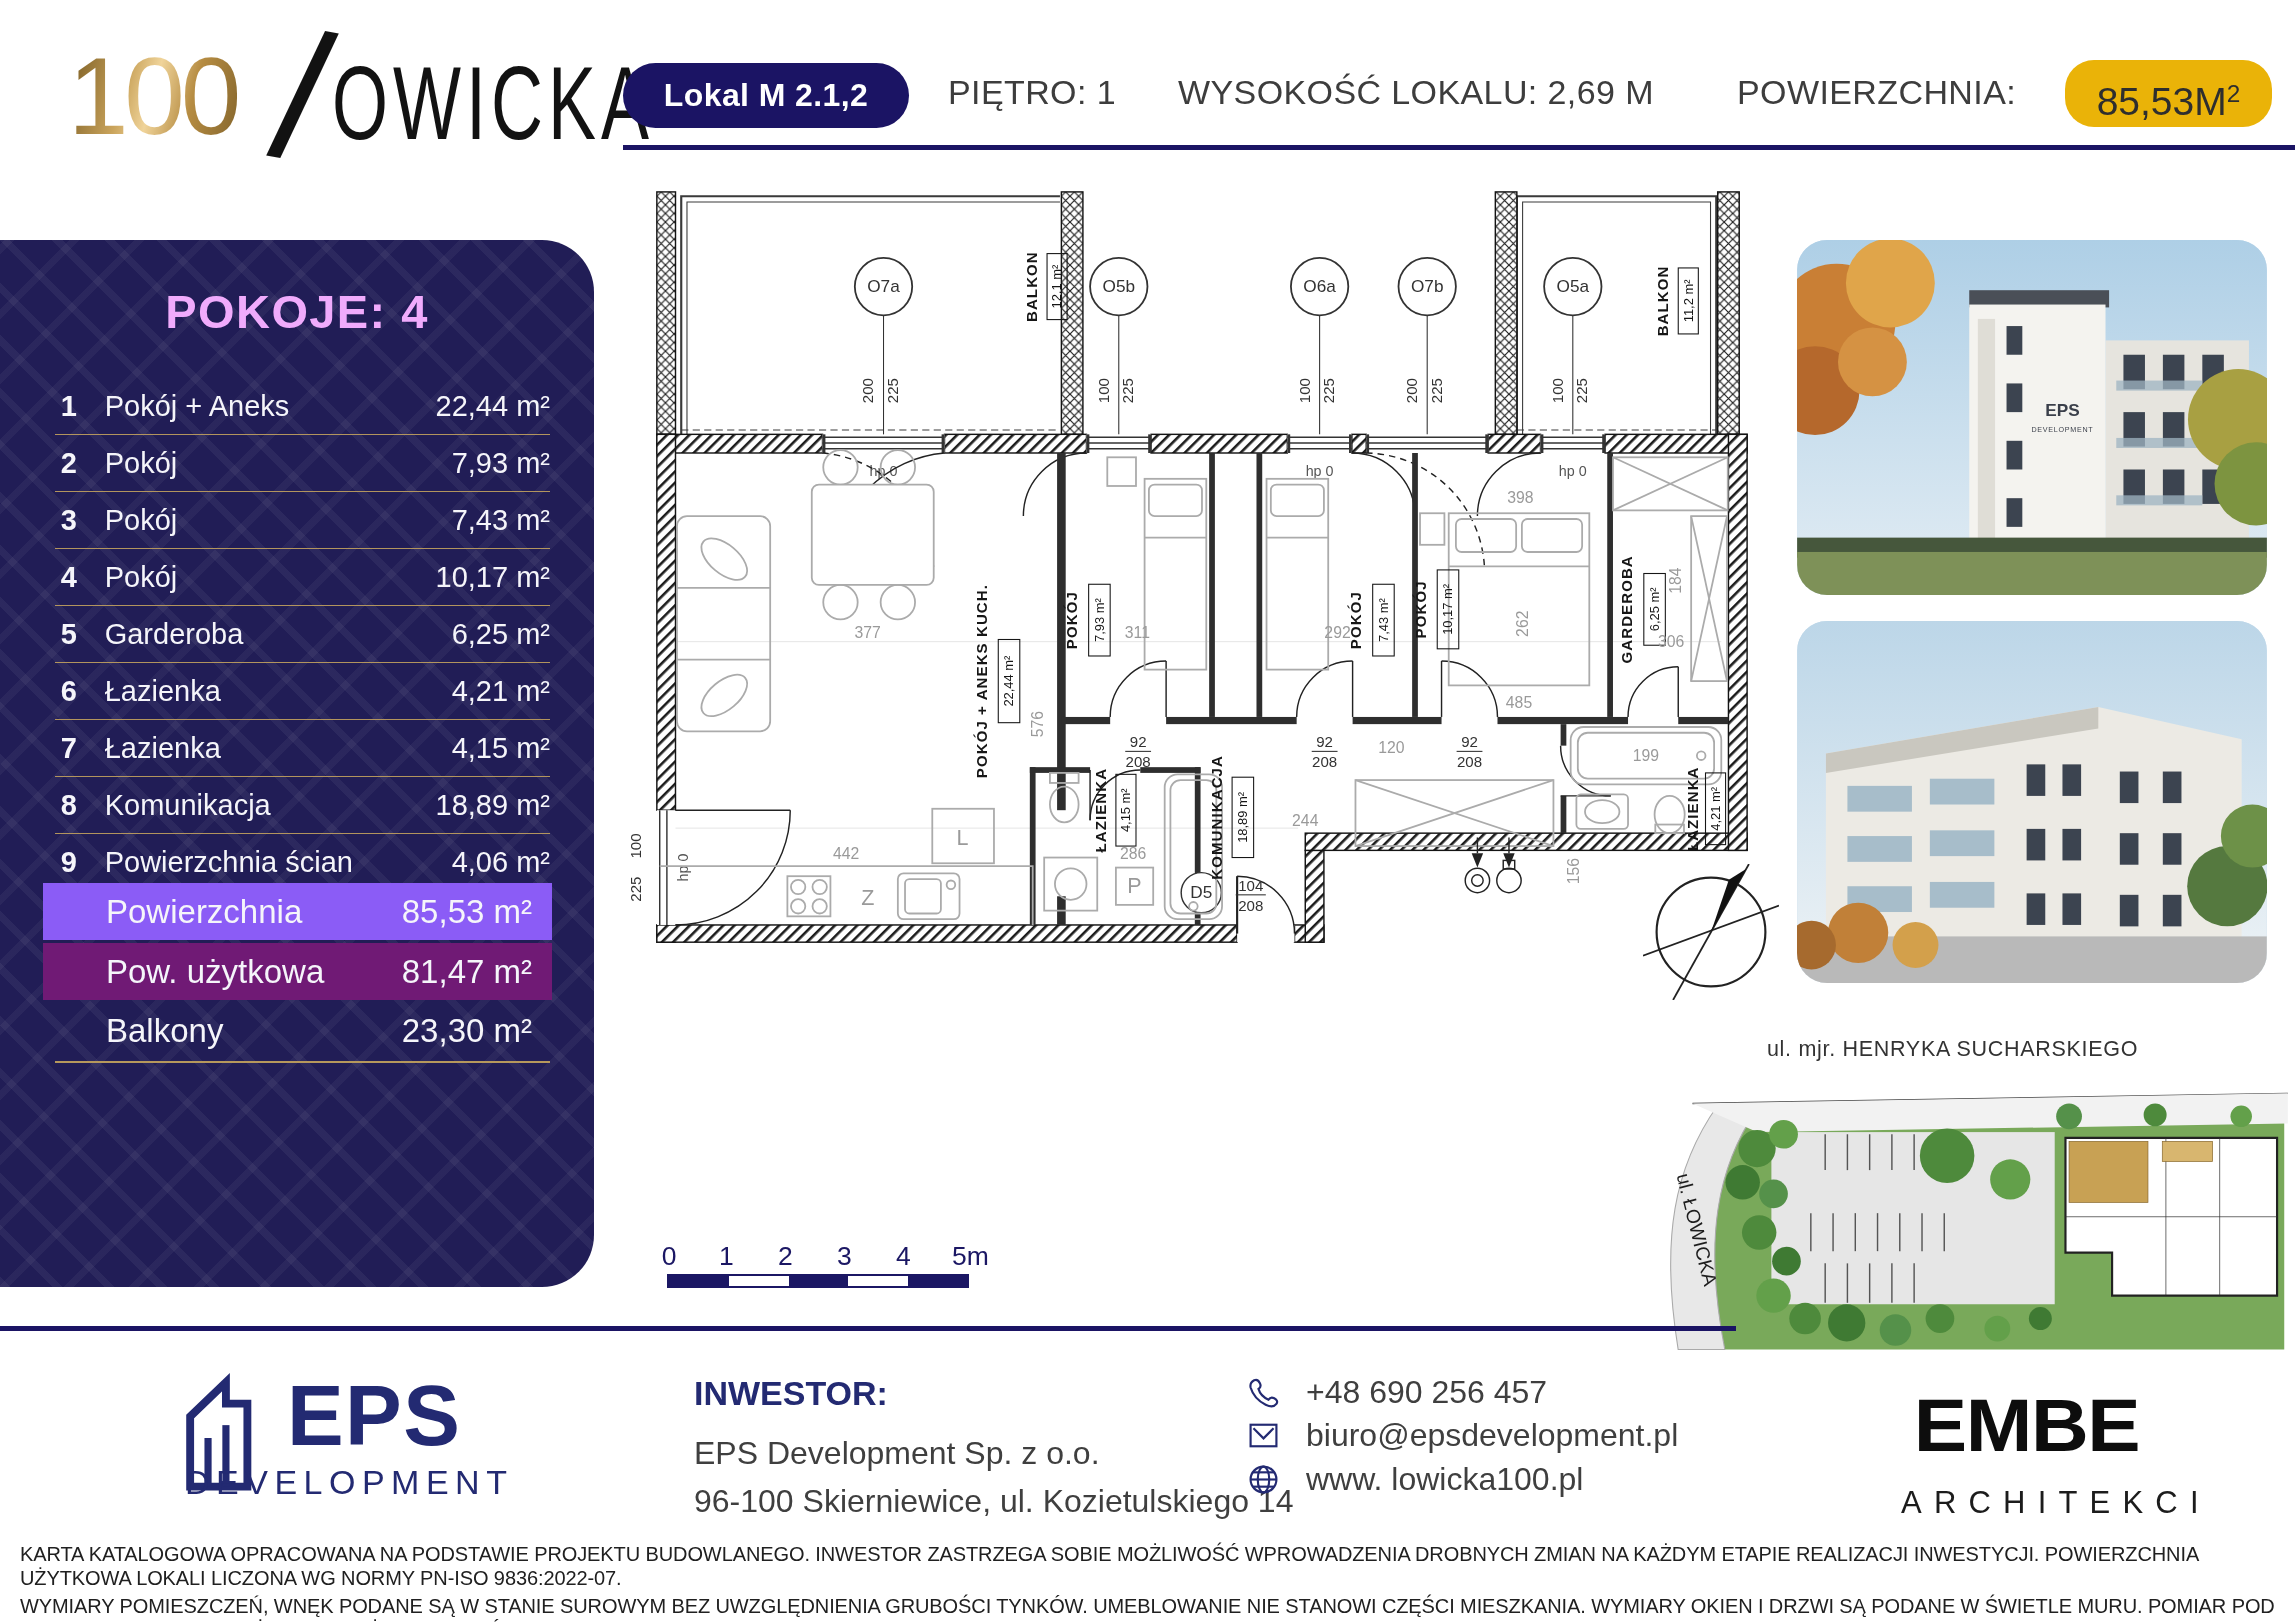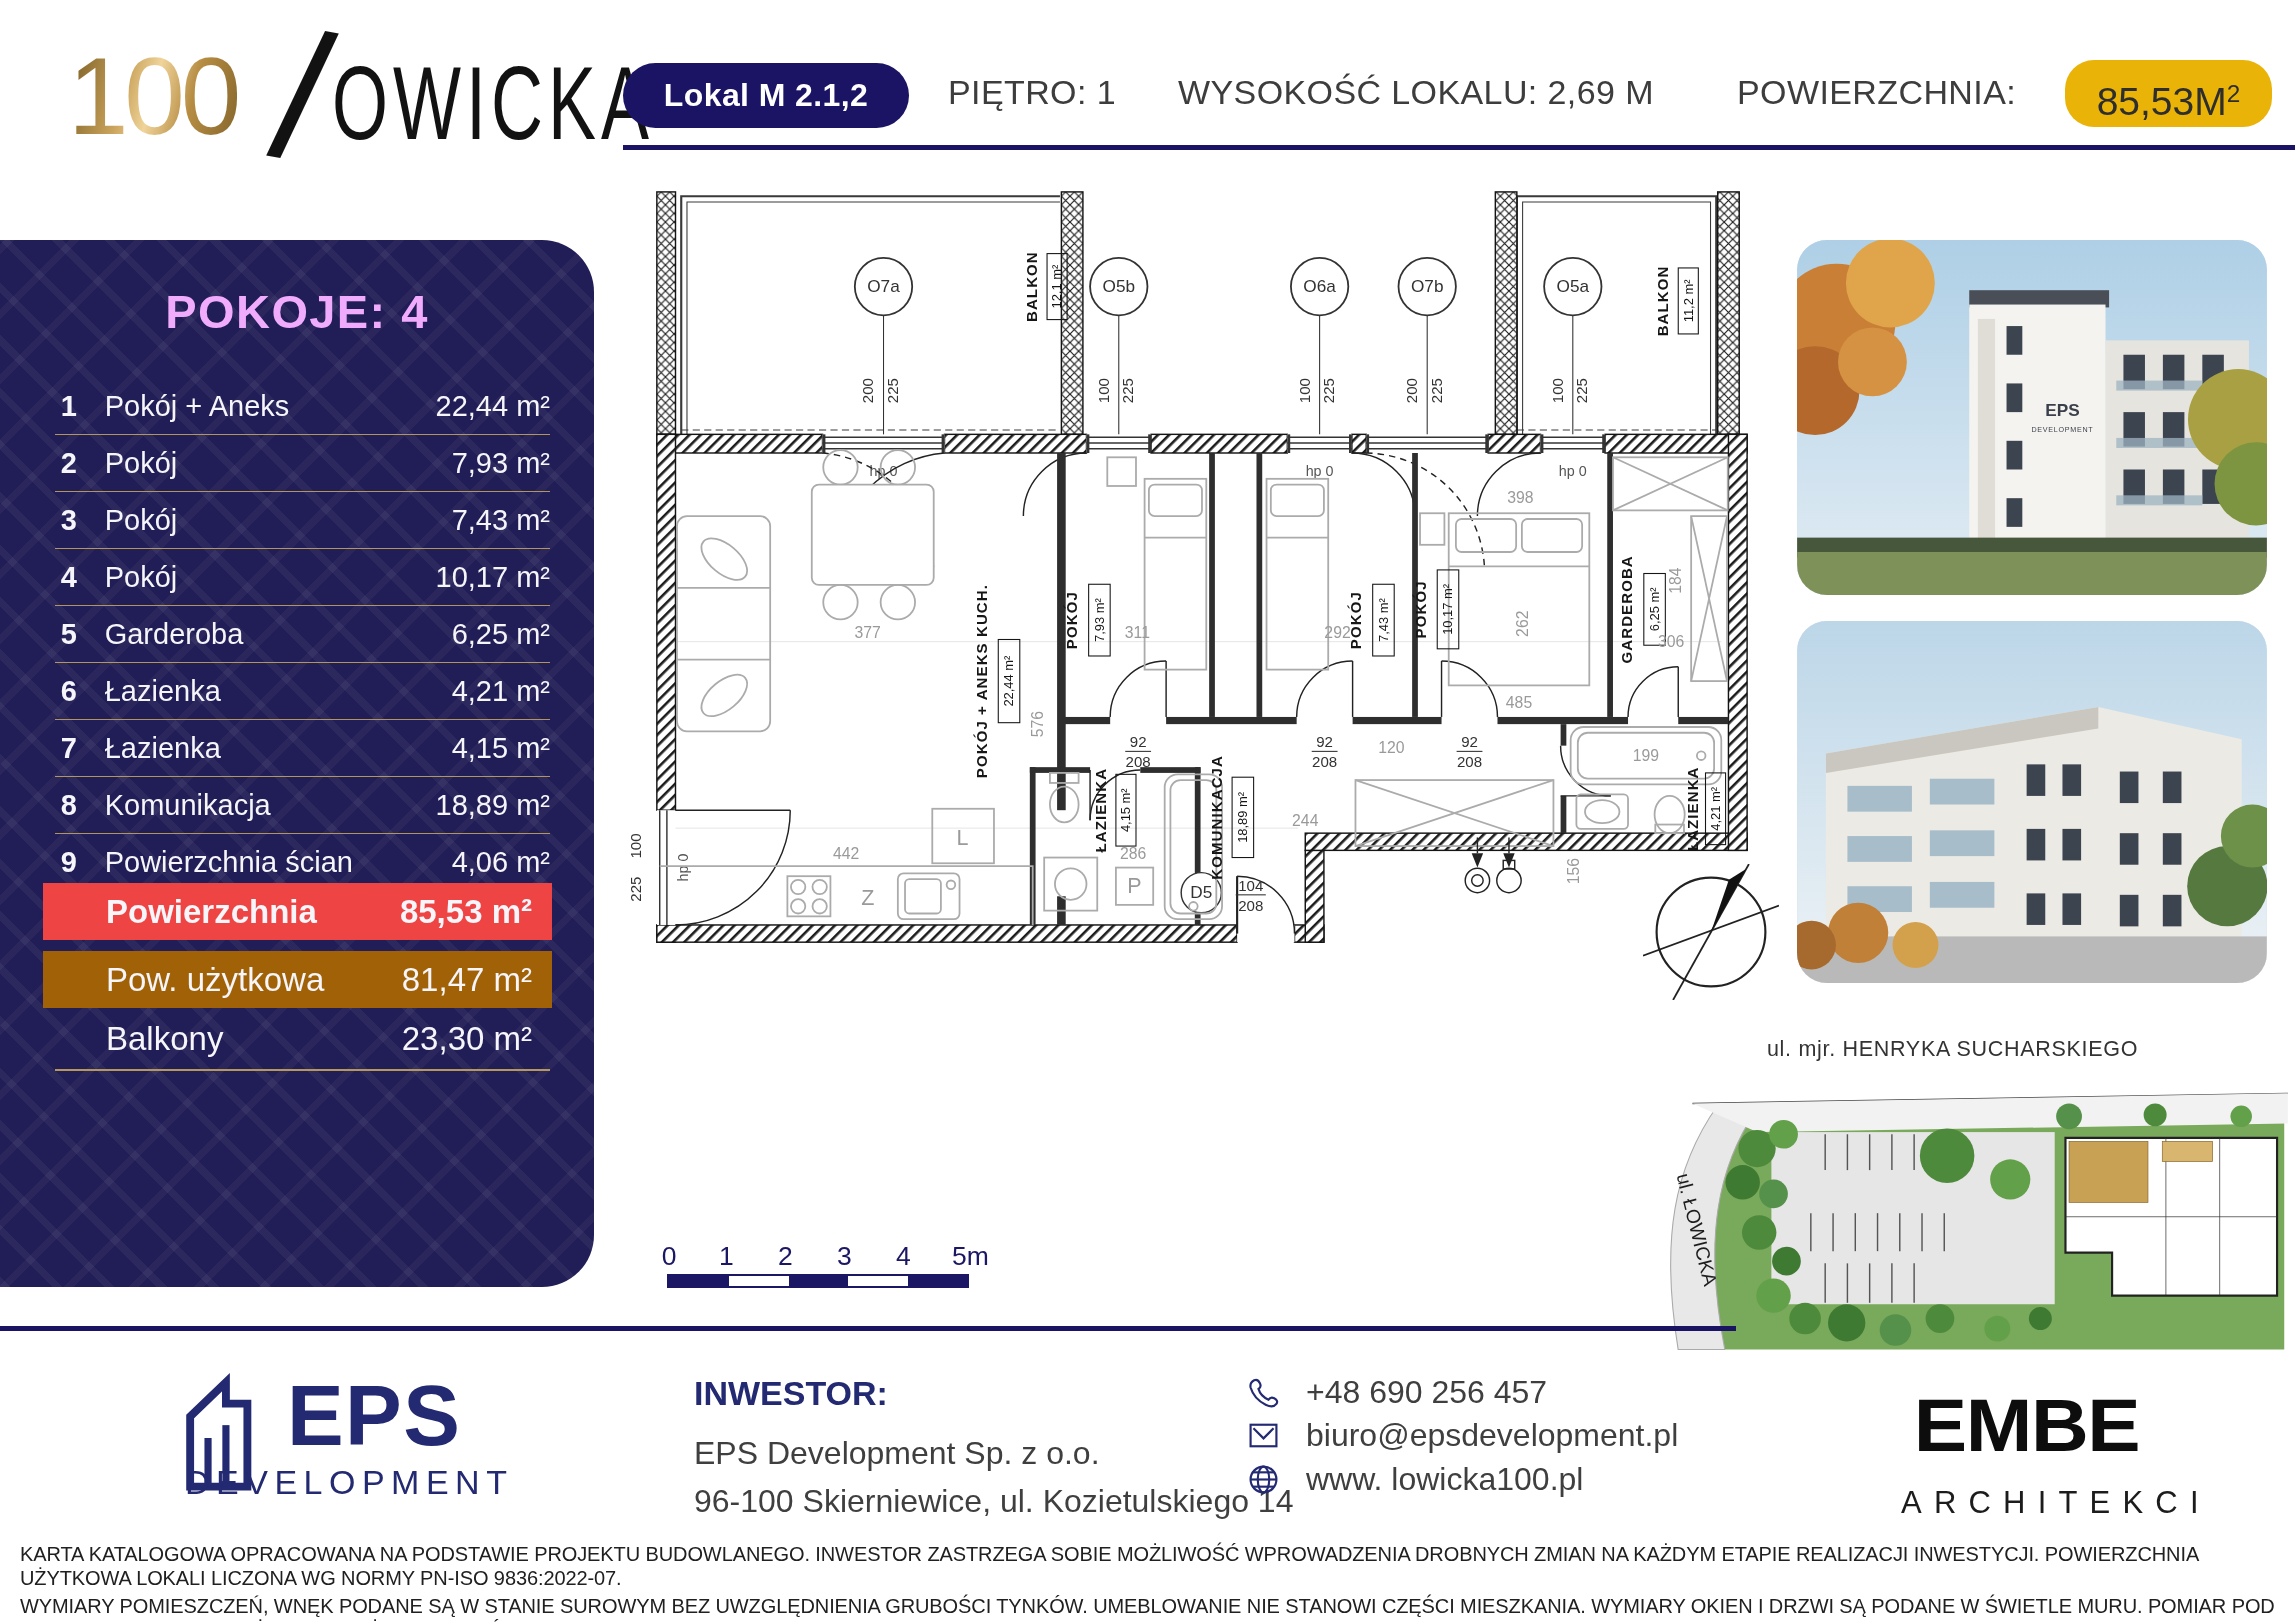--- a/index.html
+++ b/index.html
@@ -39,22 +39,22 @@
     font-weight:bold;letter-spacing:1.4px;color:#f0abfc;}
   .sb-rows{position:absolute;top:138px;left:0;right:0;}
   .s-row{height:56px;margin:0 44px 0 55px;display:flex;align-items:center;}
   .s-row + .s-row{border-top:1.4px solid rgba(186,155,94,0.95);}
   .s-no{width:44px;font-weight:bold;font-size:29px;padding-left:5.7px;}
   .s-nm{font-size:29px;}
   .s-vl{margin-left:auto;font-size:29px;}
   .sb-sum{position:absolute;top:643px;left:0;right:0;}
   .sum-row{height:57px;margin:0 42px 0 43px;display:flex;align-items:center;
     padding:0 20px 0 63px;font-size:33px;}
-  .sum-gold{background:#ef4444;font-weight:bold;}
-  .sum-tan{background:#a16207;margin-top:11px;}
+  .sum-gold{background:#8b5cf6;font-weight:normal;}
+  .sum-tan{background:#701a75;margin-top:3px;}
   .sum-plain{margin-top:7px;height:47px;}
   .sum-vl{margin-left:auto;}
   .sum-div{height:2.2px;background:#b6985c;margin:7.2px 44px 0 55px;}
 
   
   .plan{left:631px;top:179px;width:1119px;height:789px;}
   .compass{left:1643px;top:864px;width:136px;height:136px;}
 
   .scalebar{left:666px;top:1241px;width:337px;height:53px;color:#1b1764;}
   .sc-lab{position:absolute;top:0;font-size:26.5px;}

